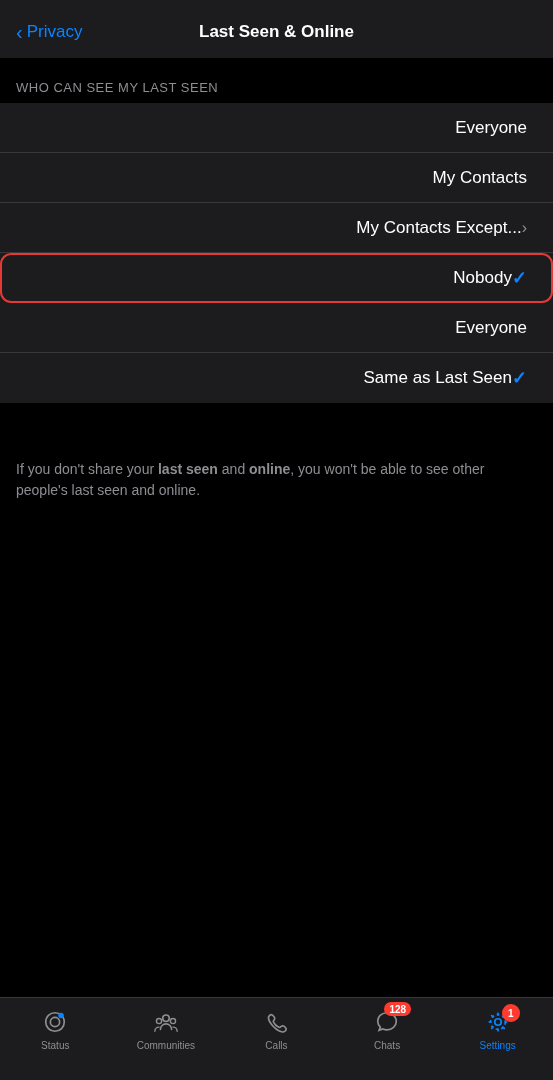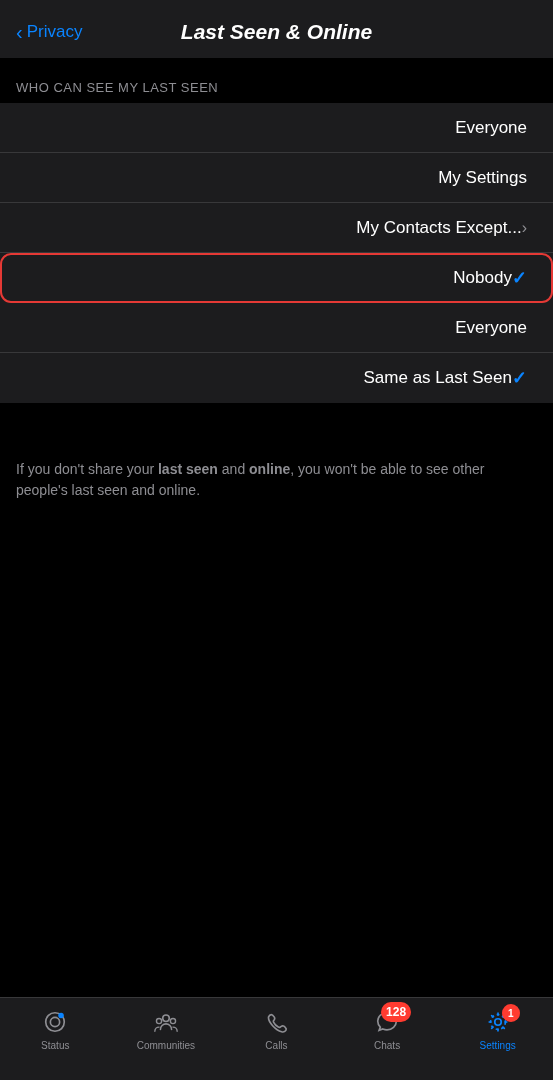--- a/index.html
+++ b/index.html
@@ -33,25 +33,24 @@
     }
     .chevron-left {
       font-size: 20px;
       line-height: 1;
       margin-top: -1px;
     }
     .header-title {
       position: absolute;
       left: 50%;
       transform: translateX(-50%);
-      font-size: 21px;
+      font-size: 17px;
       font-weight: 600;
       color: #fff;
       white-space: nowrap;
-      font-style: italic;
     }
 
     
     .section-label {
       padding: 22px 16px 8px;
       font-size: 13px;
       color: #8e8e93;
       text-transform: uppercase;
       letter-spacing: 0.5px;
       background: #000;
@@ -148,25 +147,25 @@
     }
     .tab-label.active { color: #0a84ff; }
 
     
     .badge {
       position: absolute;
       top: -6px;
       right: -10px;
       background: #ff3b30;
       color: #fff;
-      font-size: 12px;
+      font-size: 10px;
       font-weight: 700;
       border-radius: 10px;
       min-width: 20px;
-      height: 20px;
+      height: 14px;
       display: flex;
       align-items: center;
       justify-content: center;
       padding: 0 5px;
     }
     .badge.small {
       min-width: 18px;
       height: 18px;
       font-size: 10px;
       top: -4px;
@@ -199,21 +198,21 @@
 
   <div class="section-label">WHO CAN SEE MY LAST SEEN</div>
 
   <div class="list-group">
 
     <div class="list-item">
       <span class="list-item-text">Everyone</span>
     </div>
 
     <div class="list-item">
-      <span class="list-item-text">My Settings</span>
+      <span class="list-item-text">My Contacts</span>
     </div>
 
     <div class="list-item">
       <span class="list-item-text">My Contacts Except...</span>
       <span class="list-item-chevron">›</span>
     </div>
 
     <div class="list-item nobody-item">
       <span class="list-item-text">Nobody</span>
       <span class="list-item-checkmark">✓</span>

